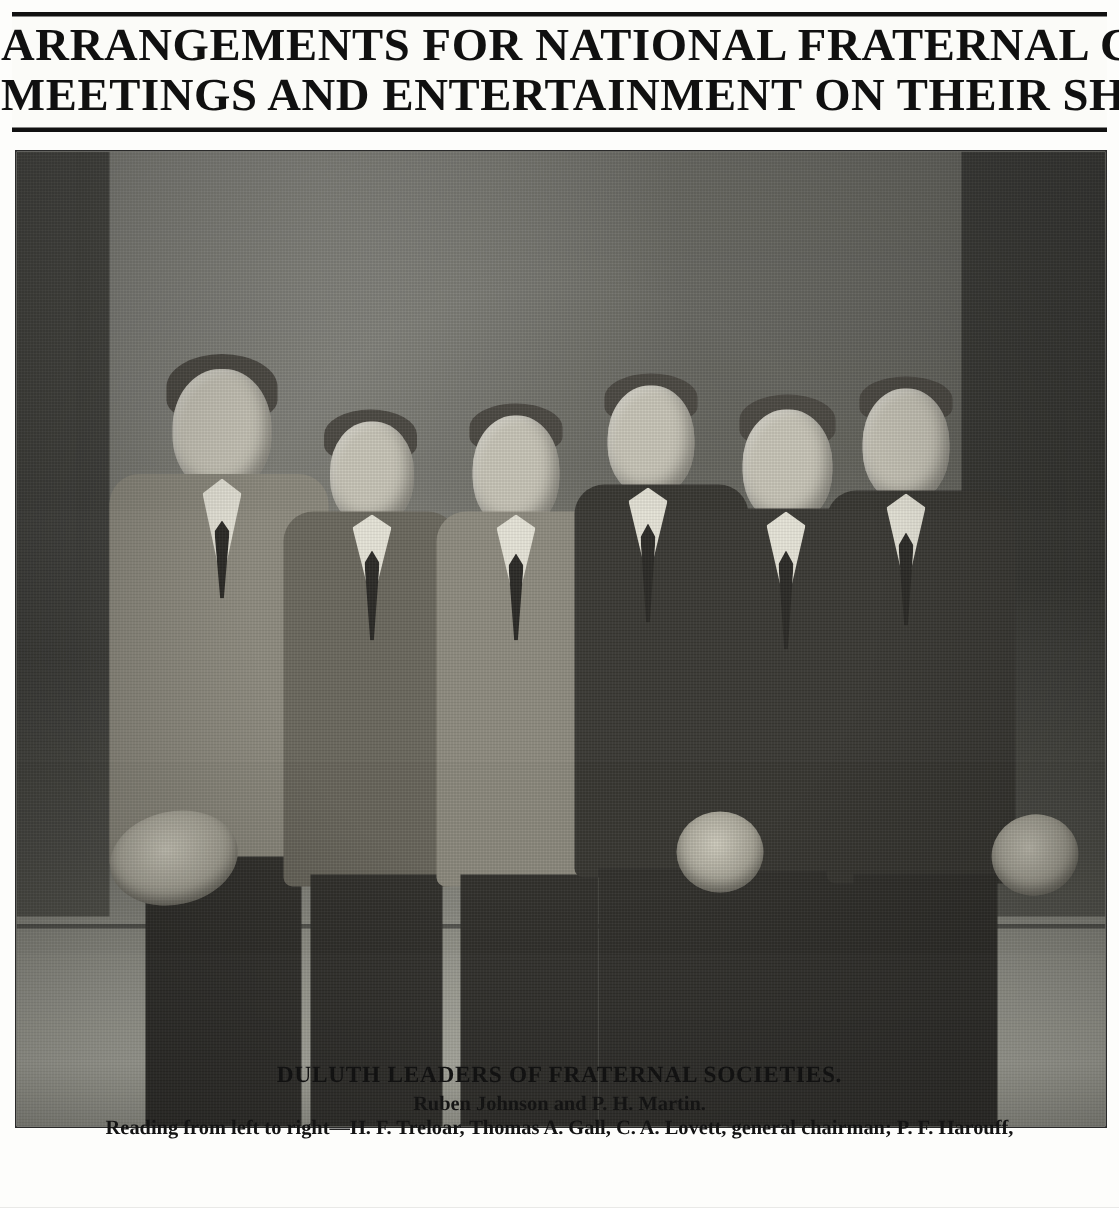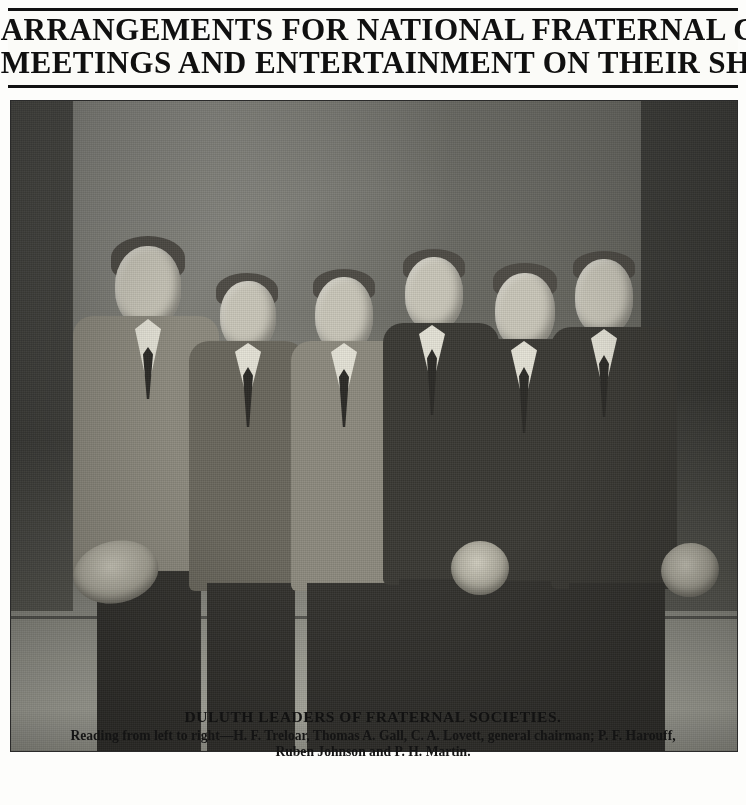--- a/index.html
+++ b/index.html
@@ -275,17 +275,17 @@
         <div class="hat small tilt" style="left:650px; top:442px;"></div>
       </div>
 
       <div class="grain"></div>
       <div class="vignette"></div>
     </div>
   </div>
 
   <div class="caption-wrap">
     <div class="caption-title">DULUTH LEADERS OF FRATERNAL SOCIETIES.</div>
+    <div class="caption-line">Ruben Johnson and P. H. Martin.</div>
     <div class="caption-line">Reading from left to right—H. F. Treloar, Thomas A. Gall, C. A. Lovett, general chairman; P. F. Harouff,</div>
-    <div class="caption-line">Ruben Johnson and P. H. Martin.</div>
   </div>
 
 </div>
 
 </body></html>

